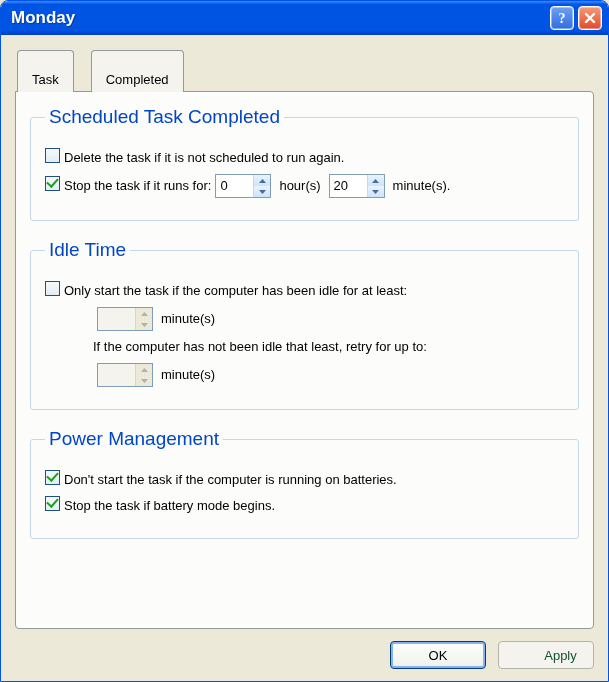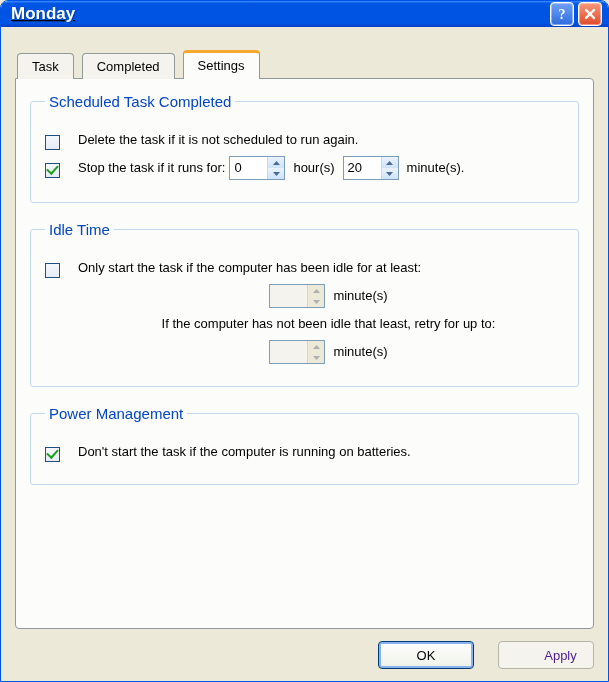--- a/index.html
+++ b/index.html
@@ -13,33 +13,32 @@
   .window {
     width: 609px;
     height: 682px;
     background: #ece9d8;
     border: 1px solid #0054e3;
     border-radius: 8px 8px 0 0;
     overflow: hidden;
     position: relative;
   }
   .titlebar {
-    height: 26px;
+    height: 34px;
     background: linear-gradient(
       to bottom,
       #3b8cff 0%,
       #0054e3 10%,
       #0054e3 85%,
       #003ec7 100%
     );
     display: flex;
     align-items: center;
     padding: 0 6px 0 10px;
     border-radius: 6px 6px 0 0;
-    text-decoration: underline;
   }
   .titlebar .title {
     color: #fff;
     font-weight: bold;
     font-size: 17px;
     flex: 1;
     text-shadow: 1px 1px 1px rgba(0,0,0,.3);
   }
   .tb-btn {
     width: 24px; height: 24px;
@@ -70,22 +69,22 @@
     display: flex;
     align-items: flex-end;
     position: relative;
     z-index: 2;
     padding-left: 2px;
   }
   .tab {
     border: 1px solid #919b9c;
     border-bottom: none;
     background: #f4f3ee;
-    padding: 5px 14px 5px 14px;
-    margin-right: 8px;
+    padding: 21px 14px 5px 14px;
+    margin-right: 17px;
     border-radius: 4px 4px 0 0;
     font-size: 13px;
     cursor: default;
     position: relative;
     top: 1px;
   }
   .tab.active {
     background: #fcfcfb;
     border-top: 3px solid #f7a830;
     padding-top: 5px;
@@ -106,35 +105,35 @@
 
   fieldset.group {
     border: 1px solid #c4d6e9;
     border-radius: 3px;
     margin: 0 0 18px 0;
     padding: 14px 14px 16px 14px;
     position: relative;
   }
   fieldset.group legend {
     color: #0046c8;
-    font-size: 15px;
+    font-size: 19px;
     padding: 0 4px;
   }
 
   .row {
     display: flex;
     align-items: center;
     margin: 6px 0;
     line-height: 20px;
   }
-  .row.indent { padding-left: 48px; justify-content: center; }
+  .row.indent { padding-left: 48px; }
   .row label.cbwrap {
     display: flex;
-    align-items: flex-end;
-    gap: 18px;
+    align-items: flex-start;
+    gap: 4px;
   }
 
   .chk {
     width: 15px; height: 15px;
     border: 1px solid #1c5180;
     background: linear-gradient(#f5f8fb,#e4ecf4);
     display: inline-flex;
     align-items: center;
     justify-content: center;
     flex-shrink: 0;
@@ -181,39 +180,39 @@
     background: linear-gradient(#eaf3fd,#cde3fb);
   }
   .spin.disabled .arrow { background:#ece9d8; }
   .spin .arrow svg { display:block; }
 
   .gaptxt { margin: 0 4px; }
 
   .footer {
     display: flex;
     justify-content: flex-end;
-    gap: 24px;
+    gap: 12px;
     padding-top: 12px;
   }
   .btn {
     min-width: 96px;
     height: 28px;
     border: 1px solid #003c74;
     border-radius: 4px;
     background: linear-gradient(#ffffff,#eef1e8);
     font-size: 13px;
     padding: 0 10px;
     cursor: default;
     display:flex; align-items:center; justify-content:center;
   }
   .btn.default {
     box-shadow: 0 0 0 2px #88b3ef inset;
   }
   .btn.disabled {
-    color: #4c1d95;
+    color: #14532d;
     border-color: #b4b4a8;
     background: #f4f3ee;
     padding-left: 39px;
   }
 </style>
 </head>
 <body>
 
 <div class="window">
   <div class="titlebar">
@@ -228,21 +227,20 @@
         <path d="M2 2 L10 10 M10 2 L2 10" stroke="#fff" stroke-width="2.4" stroke-linecap="round"></path>
       </svg>
     </div>
   </div>
 
   <div class="client">
 
     <div class="tabstrip">
       <div class="tab">Task</div>
       <div class="tab">Completed</div>
-      <div class="tab active">Settings</div>
     </div>
 
     <div class="tabpanel">
 
       <fieldset class="group">
         <legend>Scheduled Task Completed</legend>
 
         <div class="row">
           <label class="cbwrap">
             <span class="chk"></span>
@@ -347,20 +345,26 @@
       <fieldset class="group" style="margin-bottom:4px">
         <legend>Power Management</legend>
 
         <div class="row">
           <label class="cbwrap">
             <span class="chk checked"></span>
             <span>Don't start the task if the computer is running on batteries.</span>
           </label>
         </div>
 
+        <div class="row">
+          <label class="cbwrap">
+            <span class="chk checked"></span>
+            <span>Stop the task if battery mode begins.</span>
+          </label>
+        </div>
 
       </fieldset>
 
     </div>
 
     <div class="footer">
       <div class="btn default">OK</div>
       <div class="btn disabled">Apply</div>
     </div>
 

